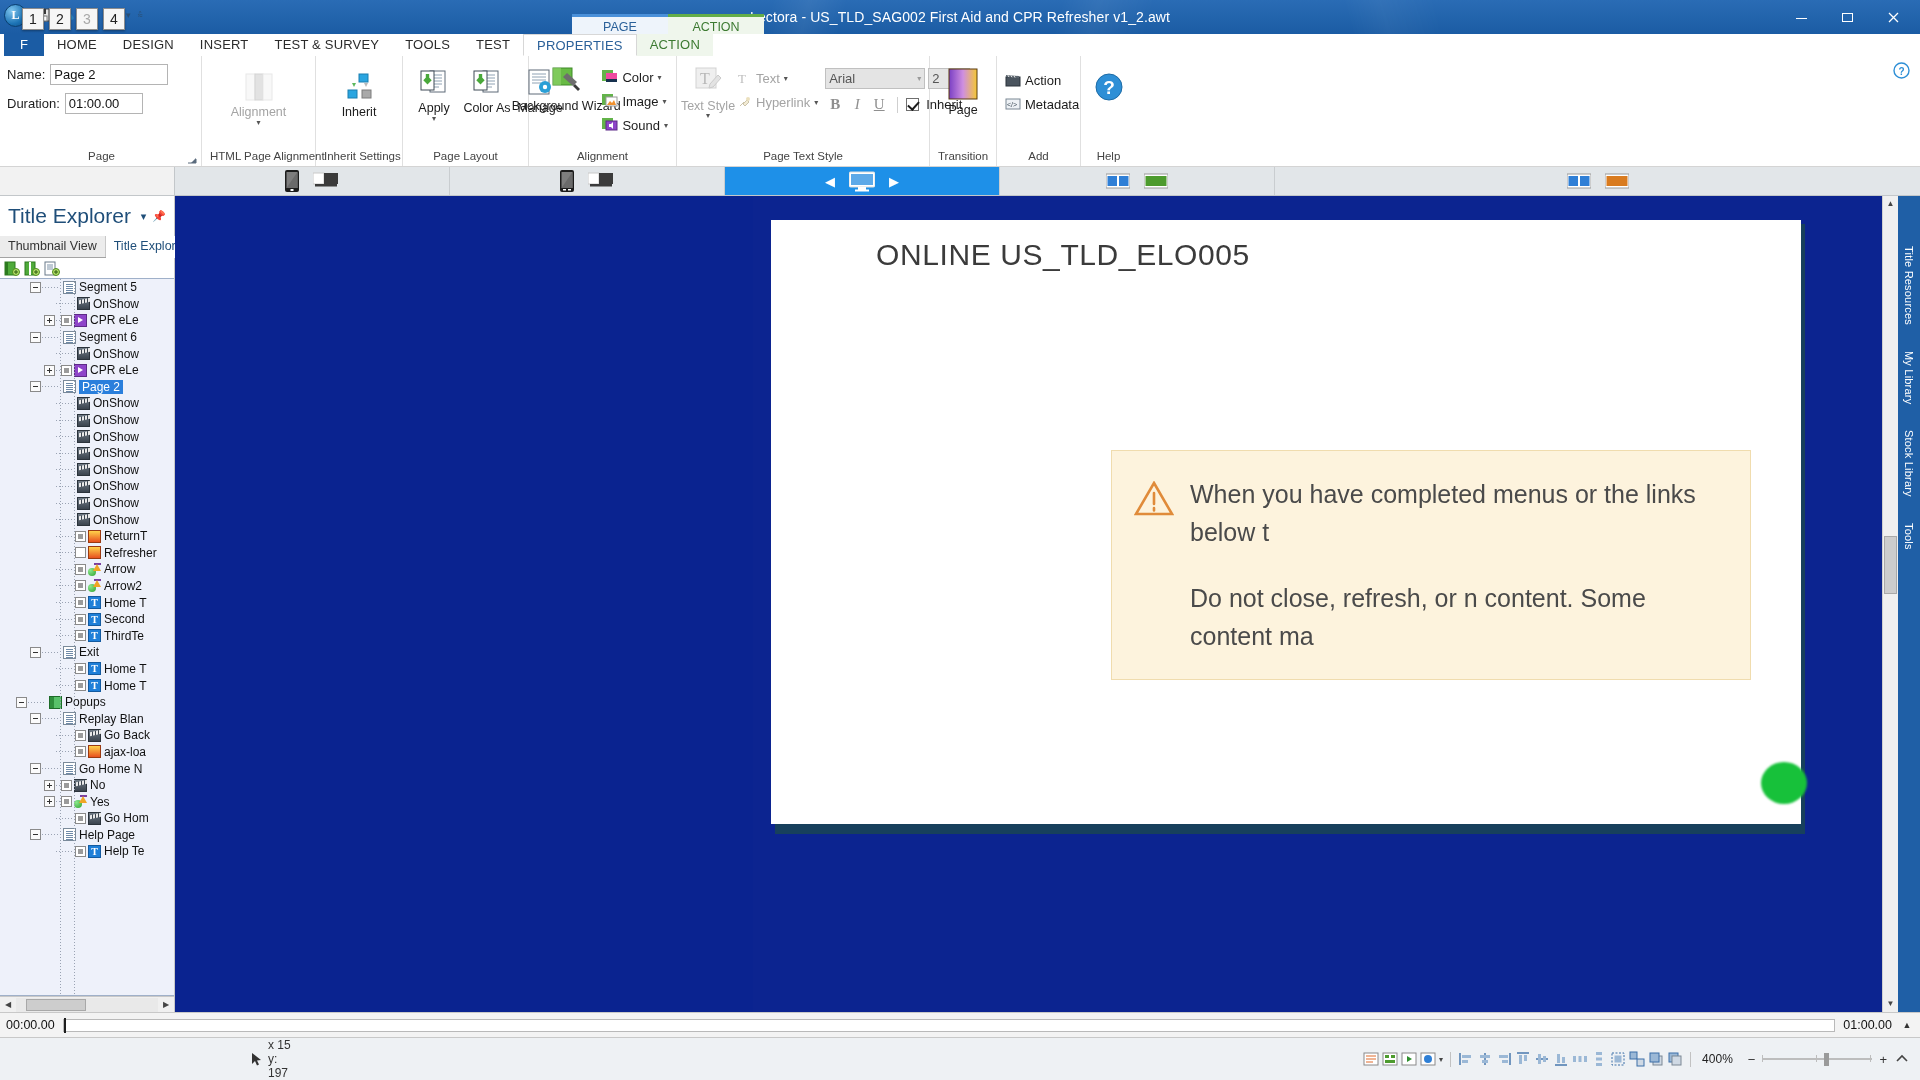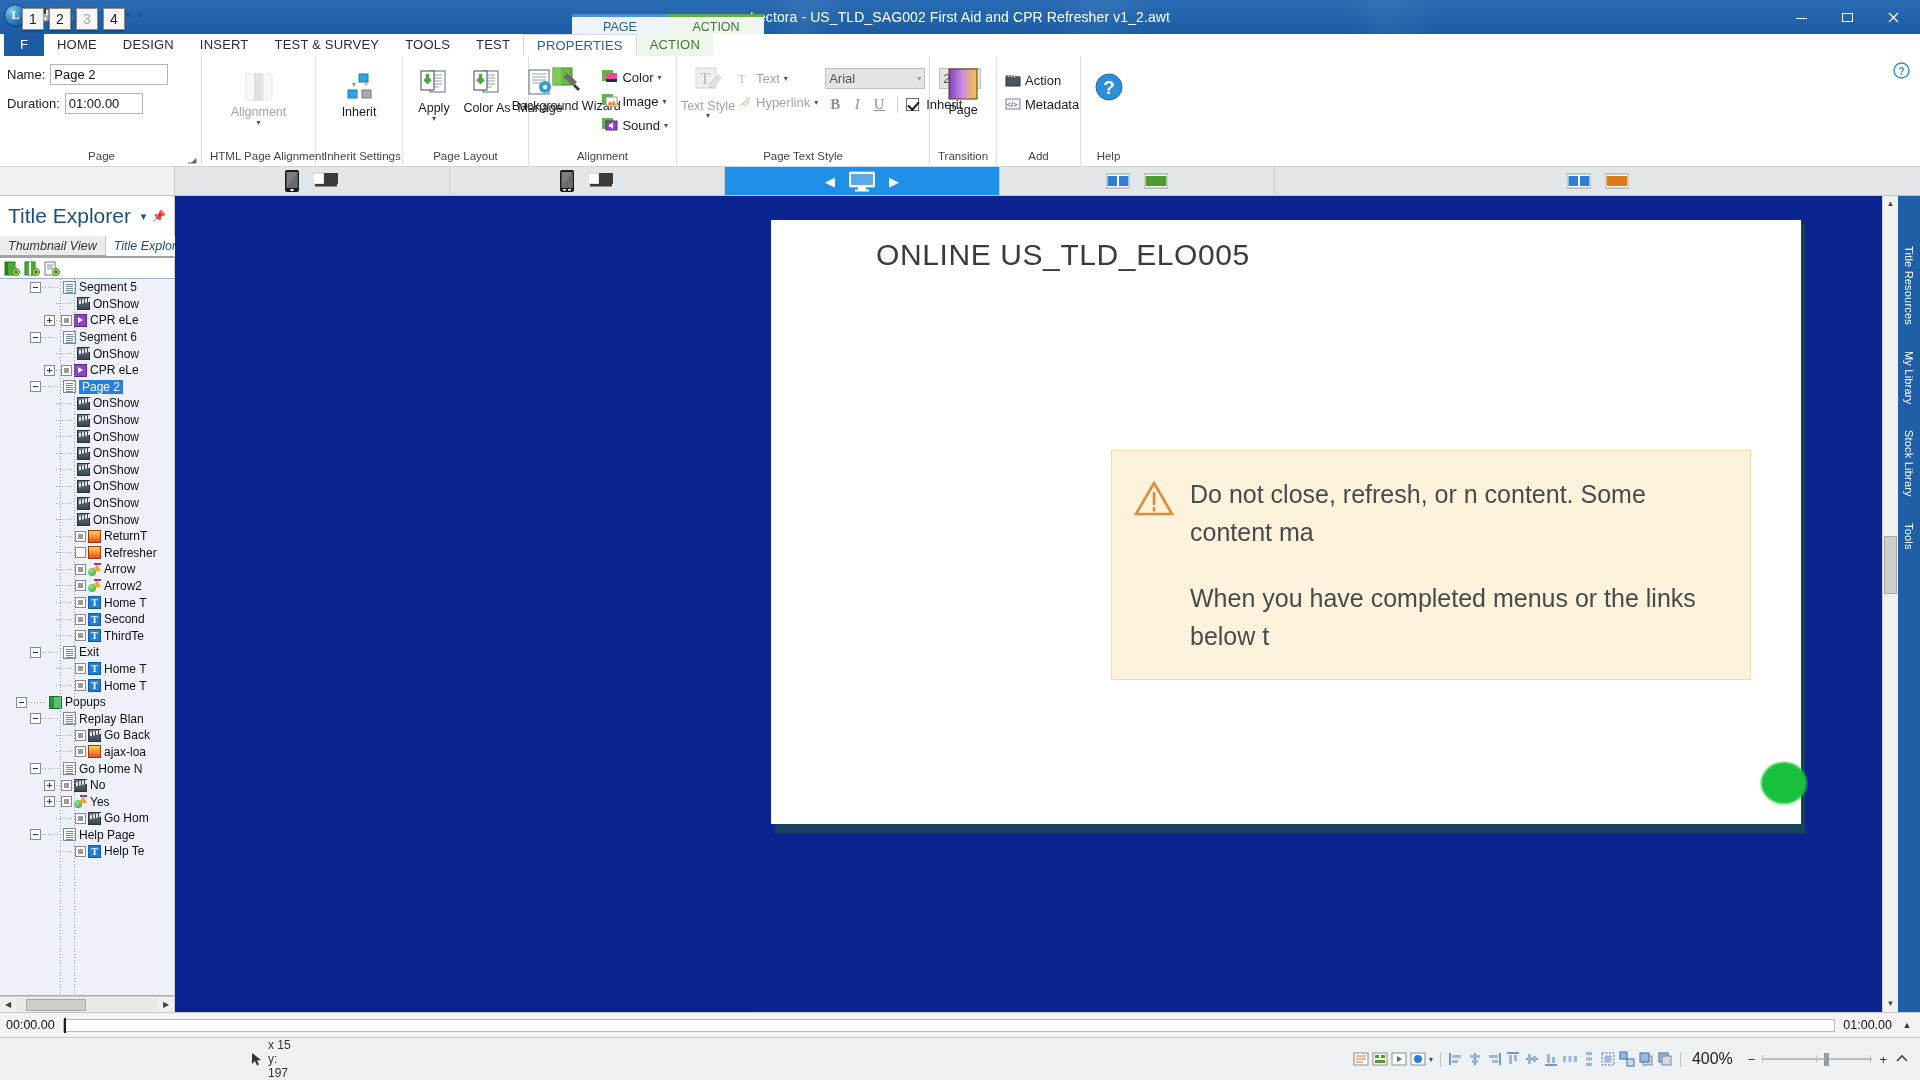--- a/index.html
+++ b/index.html
@@ -120,21 +120,21 @@
   .dev-seg.active { background:#1e90e8; }
   .dev-arrow { color:#fff; font-size:13px; }
   .sidebar-gap { width:175px; background:#f2f2f2; border-right:1px solid #c3c7ca; }
 
   
   .main { flex:1; display:flex; min-height:0; }
   .leftpane { width:175px; background:#fff; border-right:1px solid #c8c8c8; display:flex; flex-direction:column; }
   .lp-title { height:40px; display:flex; align-items:center; padding:0 8px; gap:6px; }
   .lp-title .t { font-size:21px; color:#1f4e79; font-weight:normal; flex:1; }
   .lp-title .cv { color:#1f4e79; font-size:11px; }
-  .lp-tabs { display:flex; height:22px; border-bottom:3px solid #a3a3a3;font-style:italic; }
+  .lp-tabs { display:flex; height:22px; border-bottom:1px solid #a3a3a3; }
   .lp-tab { flex:0 0 auto; padding:0 8px; line-height:21px; font-size:12.5px; color:#333;
     background:#ececec; border-right:1px solid #c8c8c8; }
   .lp-tab.on { background:#fff; color:#1f4e79; border-bottom:1px solid #fff; margin-bottom:-1px; }
   .lp-toolbar { height:20px; display:flex; align-items:center; gap:4px; padding:2px 4px; background:#fff; }
   .tree {
     flex:1; overflow:hidden; background:#eef1fa; position:relative;
     border:1px solid #9fb0c9; border-left:0; border-right:0;
   }
   .trow { height:16.6px; display:flex; align-items:center; font-size:12px; white-space:nowrap;
     position:relative; padding-left:2px; }
@@ -217,21 +217,21 @@
 
   
   .statusbar { flex:0 0 26px; background:#eef1f4; border-top:1px solid #c8c8c8;
      display:flex; align-items:center; font-size:12px; color:#333; }
   .sb-left { width:300px; display:flex; align-items:center; gap:6px; padding-left:252px; }
   .sb-cursor { width:10px; height:13px; position:relative; }
   .sb-mid { flex:1; }
   .sb-right { display:flex; align-items:center; gap:3px; padding-right:10px; }
   .sb-ico { width:16px; height:16px; display:inline-block; position:relative; }
   .sb-div { width:1px; height:15px; background:#c2c2c2; margin:0 4px; }
-  .zoomtxt { font-size:16px; color:#222; margin:0 8px 0 4px; }
+  .zoomtxt { font-size:12px; color:#222; margin:0 8px 0 4px; }
   .zoom-slider { width:110px; height:14px; position:relative; display:flex; align-items:center; }
   .zs-line { position:absolute; left:0; right:0; height:2px; background:#bdbdbd; }
   .zs-knob { position:absolute; left:62px; width:5px; height:13px; background:#9a9a9a; }
   .zs-tick { position:absolute; width:1px; height:7px; background:#bdbdbd; }
   .pm { font-size:13px; color:#333; padding:0 4px; }
 
   svg { display:block; }
 </style>
 </head>
 <body>
@@ -496,21 +496,21 @@
               <svg width="15" height="15" viewBox="0 0 15 15">
                   <path d="M3 11 l4-4 M6 9 l4-4 2 2 -4 4z" stroke="#9b8a5a" fill="#e9d9a9"></path>
                   <circle cx="11" cy="4" r="2" fill="#d9c27f"></circle>
                 </svg>
             </span>
             <span class="cap dim">Hyperlink</span>
             <span class="caret-dn">▾</span>
           </div>
         </div>
         <div class="vcol" style="padding-top:6px; margin-left:4px;">
-          <div style="display:flex; align-items:center; gap:14px;">
+          <div style="display:flex; align-items:center; gap:3px;">
             <span class="inp ro" style="width:100px; display:flex; align-items:center; justify-content:space-between;">
               <span>Arial</span>
               <span style="font-size:8px; color:#9a9a9a;">▾</span>
             </span>
             <span class="inp ro" style="width:42px; display:flex; align-items:center; justify-content:space-between;">
               <span>2</span>
               <span style="font-size:8px; color:#9a9a9a;">▾</span>
             </span>
           </div>
           <div style="display:flex; align-items:center; gap:2px; margin-top:7px;">
@@ -1004,22 +1004,22 @@
         <div class="page-shadow"></div>
         <div class="page-white">
           <div class="page-head">ONLINE US_TLD_ELO005</div>
           <div class="notice">
             <div class="warn">
               <svg width="40" height="36" viewBox="0 0 40 36">
                   <path d="M20 2 L38 33 L2 33z" fill="none" stroke="#e08b3a" stroke-width="2.6"></path>
                   <path d="M20 12 v11 M20 27 v2.5" stroke="#e08b3a" stroke-width="2.6" stroke-linecap="round"></path>
                 </svg>
             </div>
+            <p>When you have completed menus or the links below t</p>
             <p>Do not close, refresh, or n content. Some content ma</p>
-            <p>When you have completed menus or the links below t</p>
           </div>
           <div class="greenblob"></div>
         </div>
 
         <div class="vscroll">
           <div class="vs-arrow">▲</div>
           <div class="vs-thumb"></div>
           <div class="vs-arrow" style="position:absolute; bottom:0; left:0; right:0;">▼</div>
         </div>
       </div>

